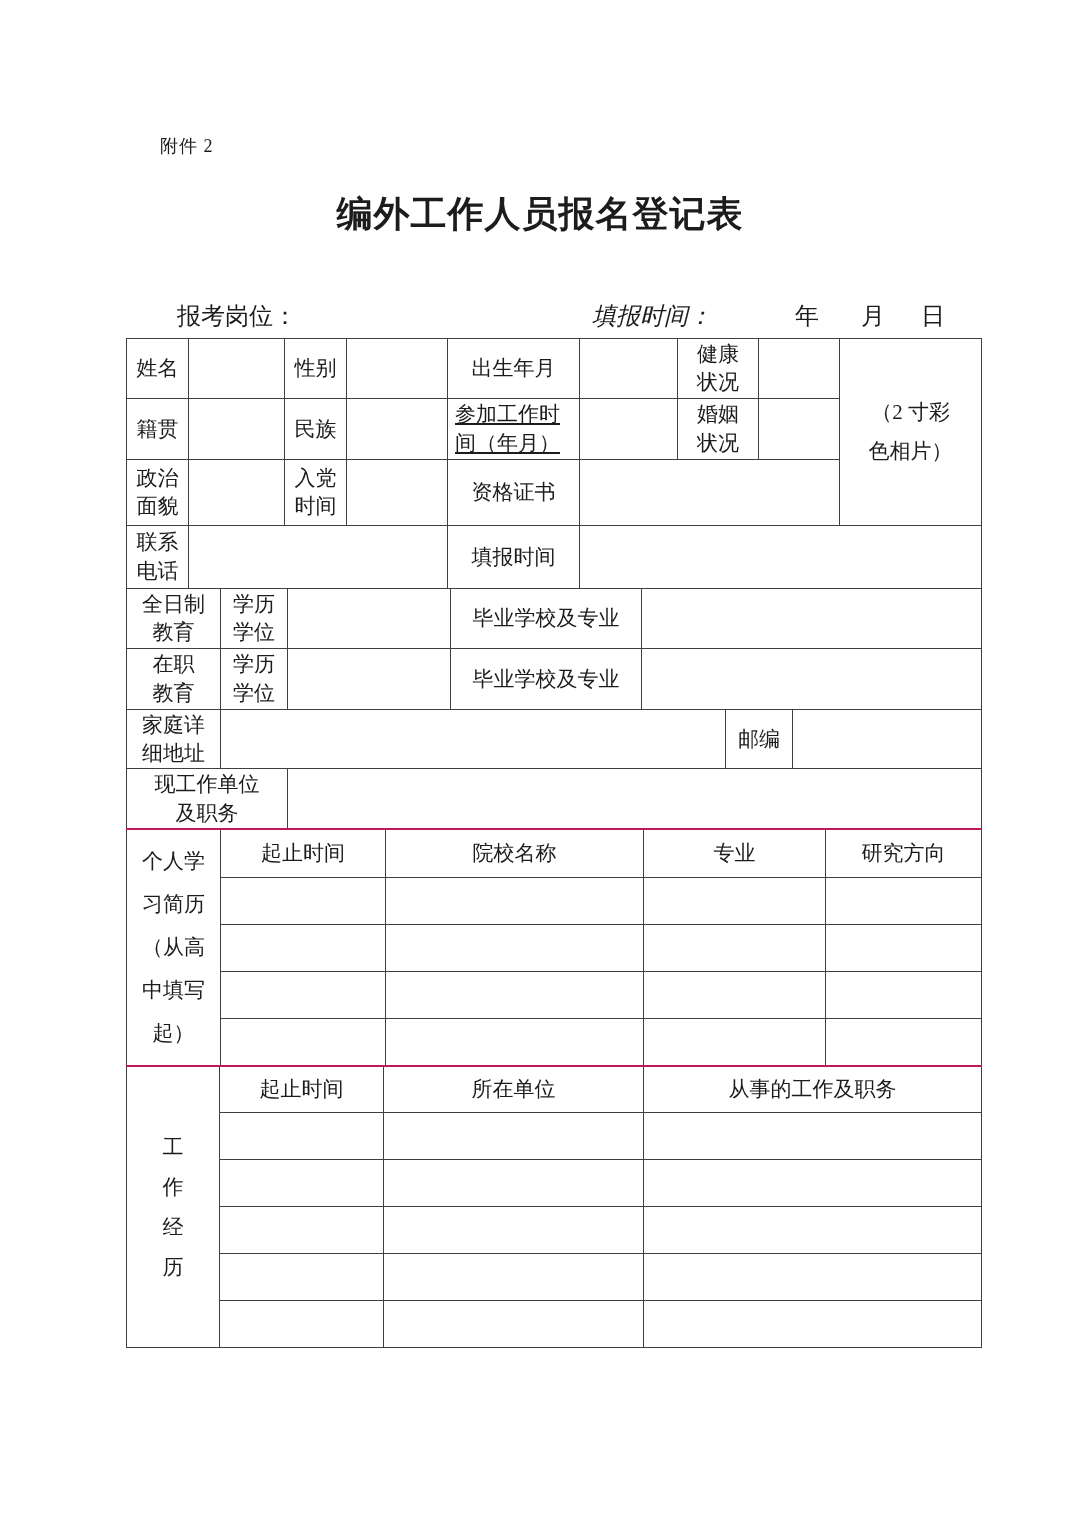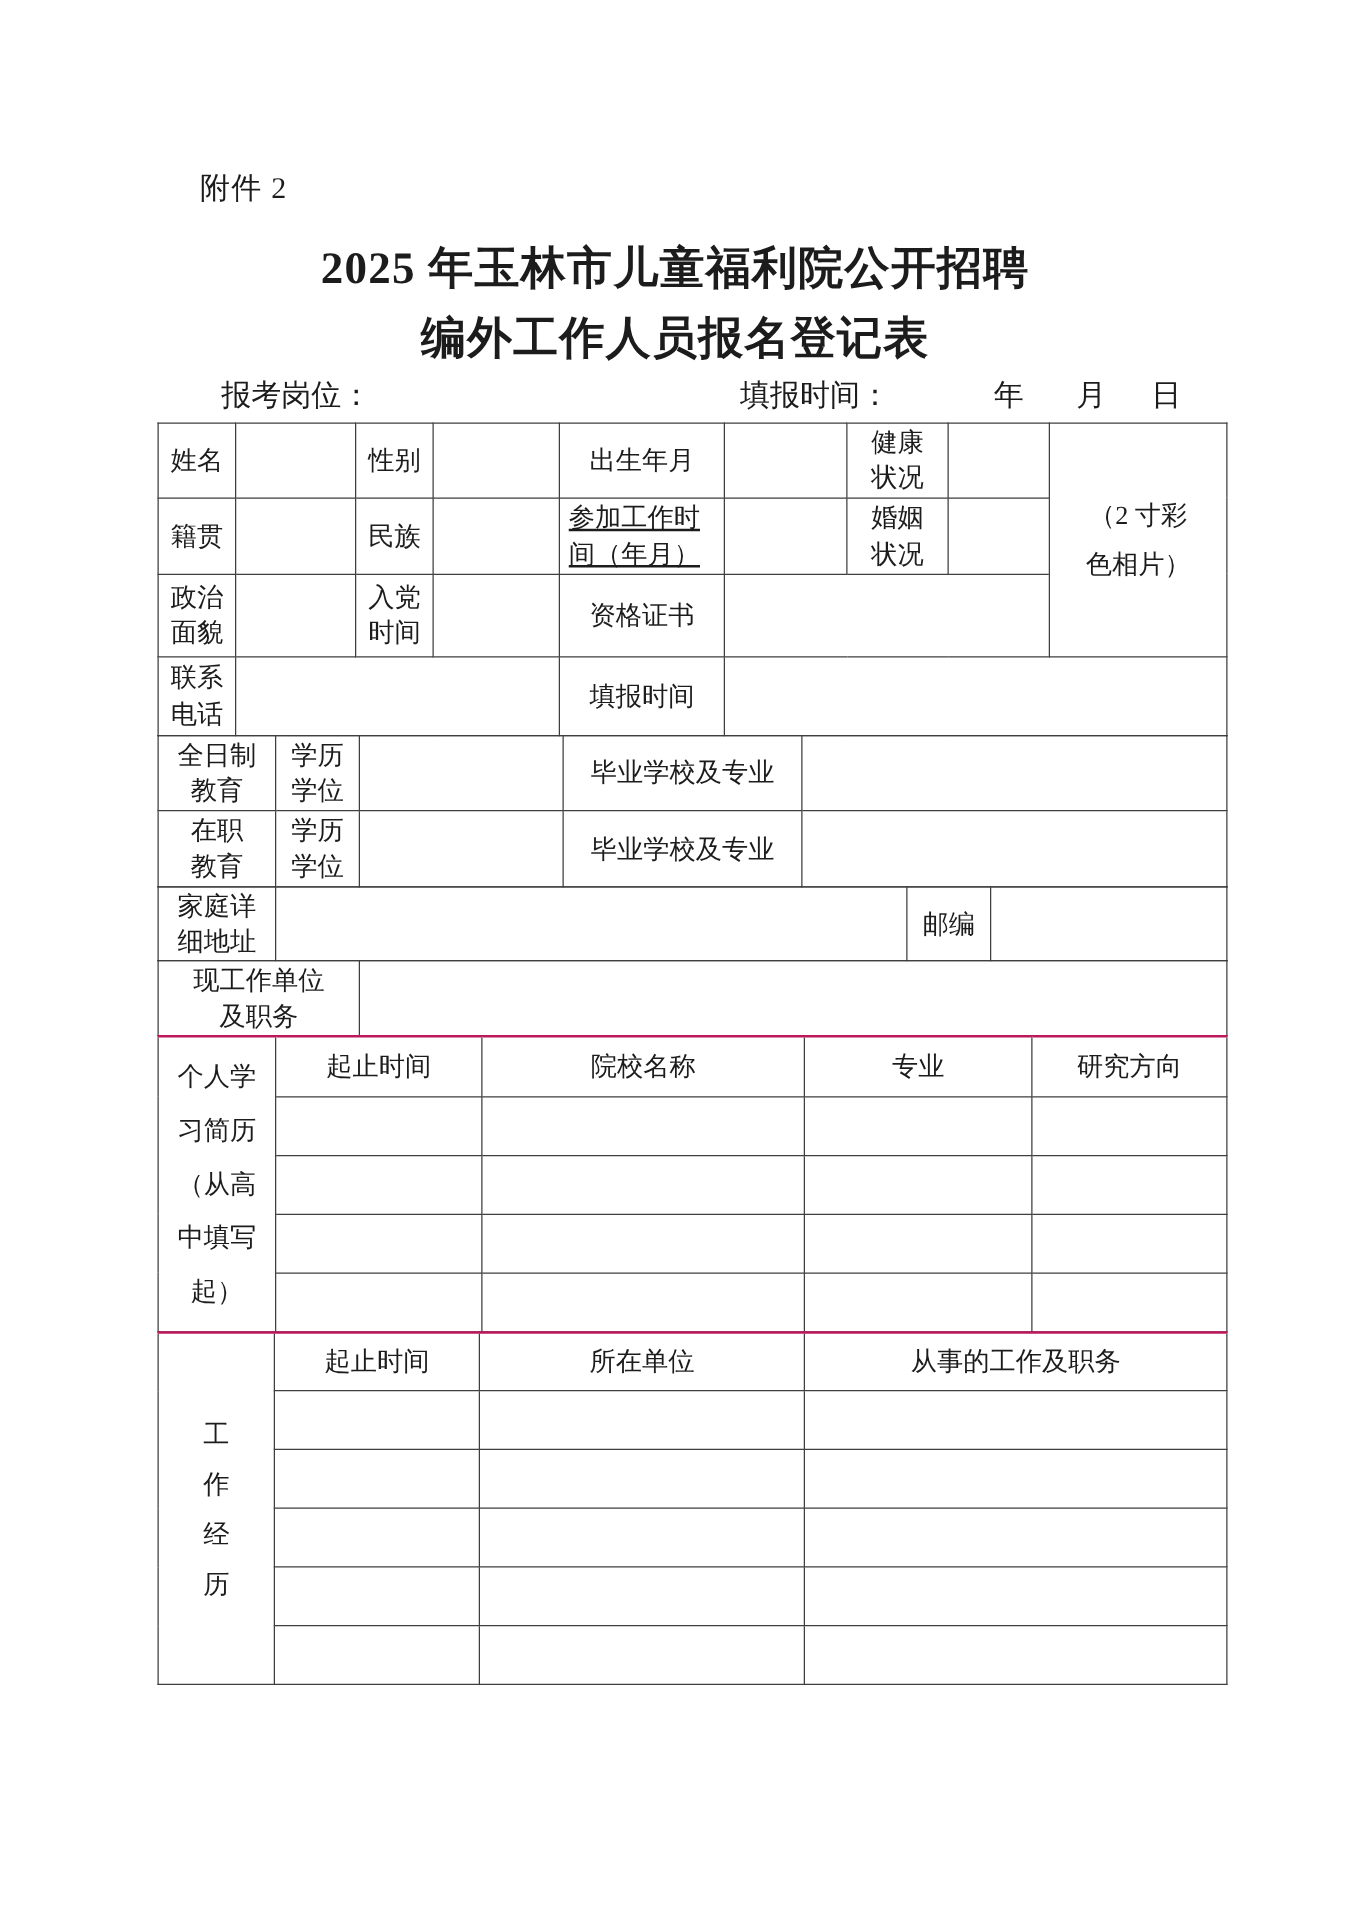--- a/index.html
+++ b/index.html
@@ -7,31 +7,31 @@
     position:relative;
     width:1080px;height:1528px;
     background:#ffffff;
     font-family:"Liberation Serif","DejaVu Serif",serif;
     color:#1c1c1c;
     margin:0 auto;
     overflow:hidden;
   }
   .attachment{
     position:absolute;left:160px;top:134px;
-    font-size:24px;letter-spacing:1px;
+    font-size:18px;letter-spacing:1px;
   }
   .doc-title{
     position:absolute;left:0;top:186px;width:1080px;
     text-align:center;font-weight:bold;
     font-size:36px;line-height:56px;letter-spacing:1px;
   }
   .meta-row{position:absolute;left:0;top:300px;width:1080px;height:34px;font-size:24px;}
   .meta-row span{position:absolute;top:0;white-space:nowrap;margin-left:12px;}
   .lbl-pos{left:165px;}
-  .lbl-fill{left:580px;}
+  .lbl-fill{left:580px;font-style:italic;}
   .lbl-year{left:783px;}
   .lbl-month{left:849px;}
   .lbl-day{left:909px;}
 
   .form-table{position:absolute;left:126px;top:338px;width:855px;}
   table{
     border-collapse:collapse;table-layout:fixed;width:855px;
     font-size:21px;
   }
   table + table{margin-top:-1px;}
@@ -51,21 +51,20 @@
   .work-label{line-height:40px;white-space:pre-line;}
 </style>
 </head>
 <body>
 
 <div class="page">
 
   <div class="attachment">附件 2</div>
 
   <div class="doc-title">
-    <div>2025 年玉林市儿童福利院公开招聘</div>
     <div>编外工作人员报名登记表</div>
   </div>
 
   <div class="meta-row">
     <span class="lbl-pos">报考岗位：</span>
     <span class="lbl-fill">填报时间：</span>
     <span class="lbl-year">年</span>
     <span class="lbl-month">月</span>
     <span class="lbl-day">日</span>
   </div>

